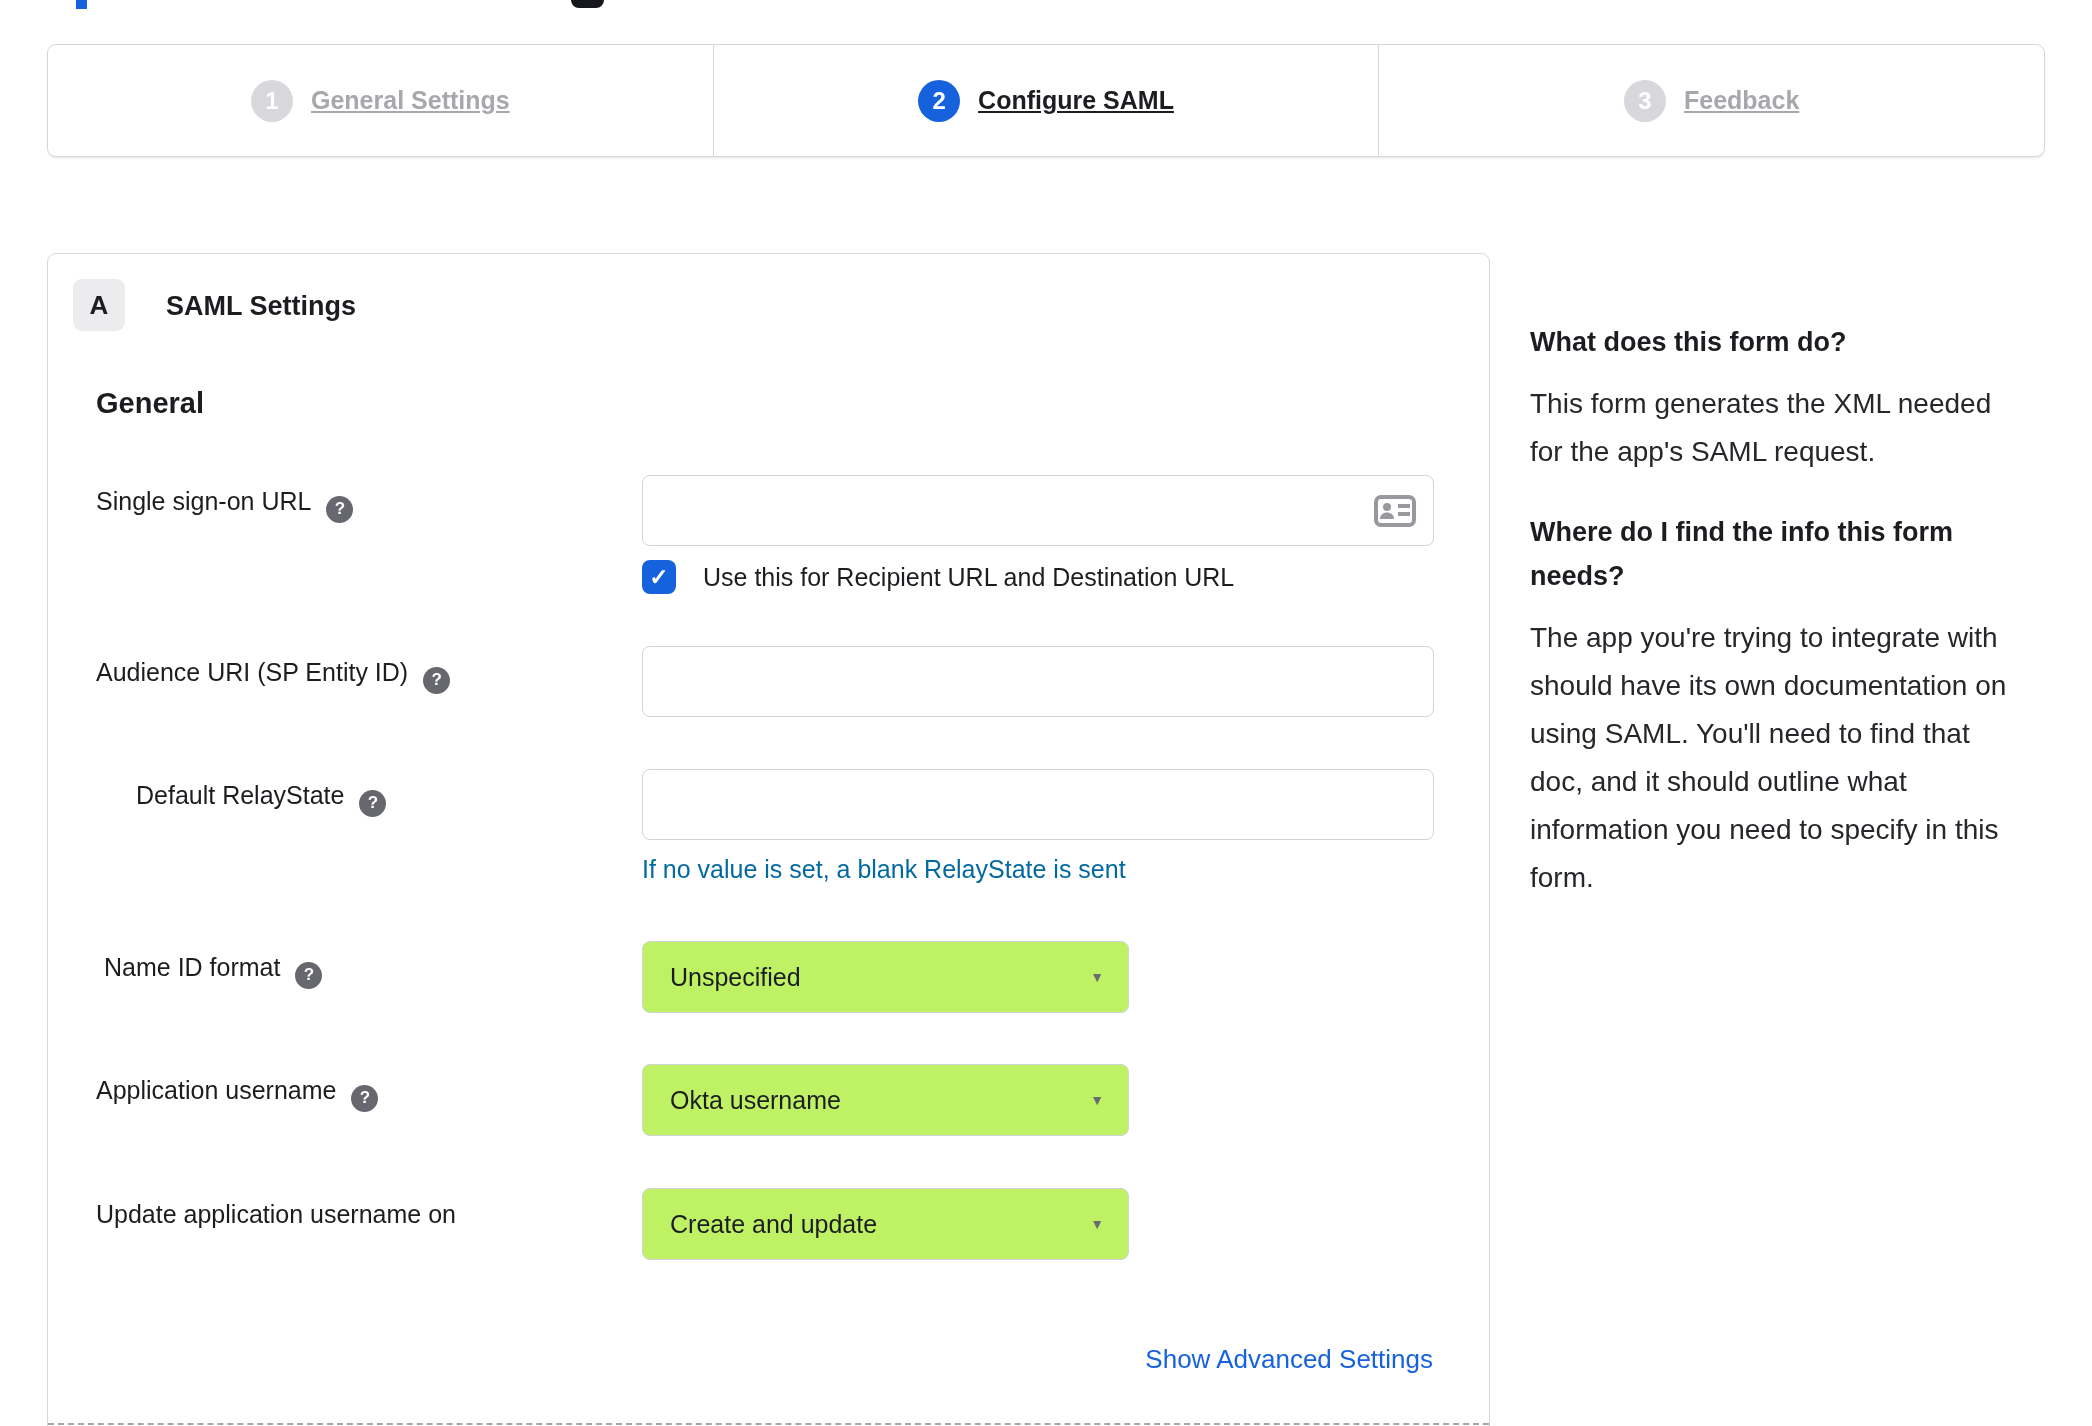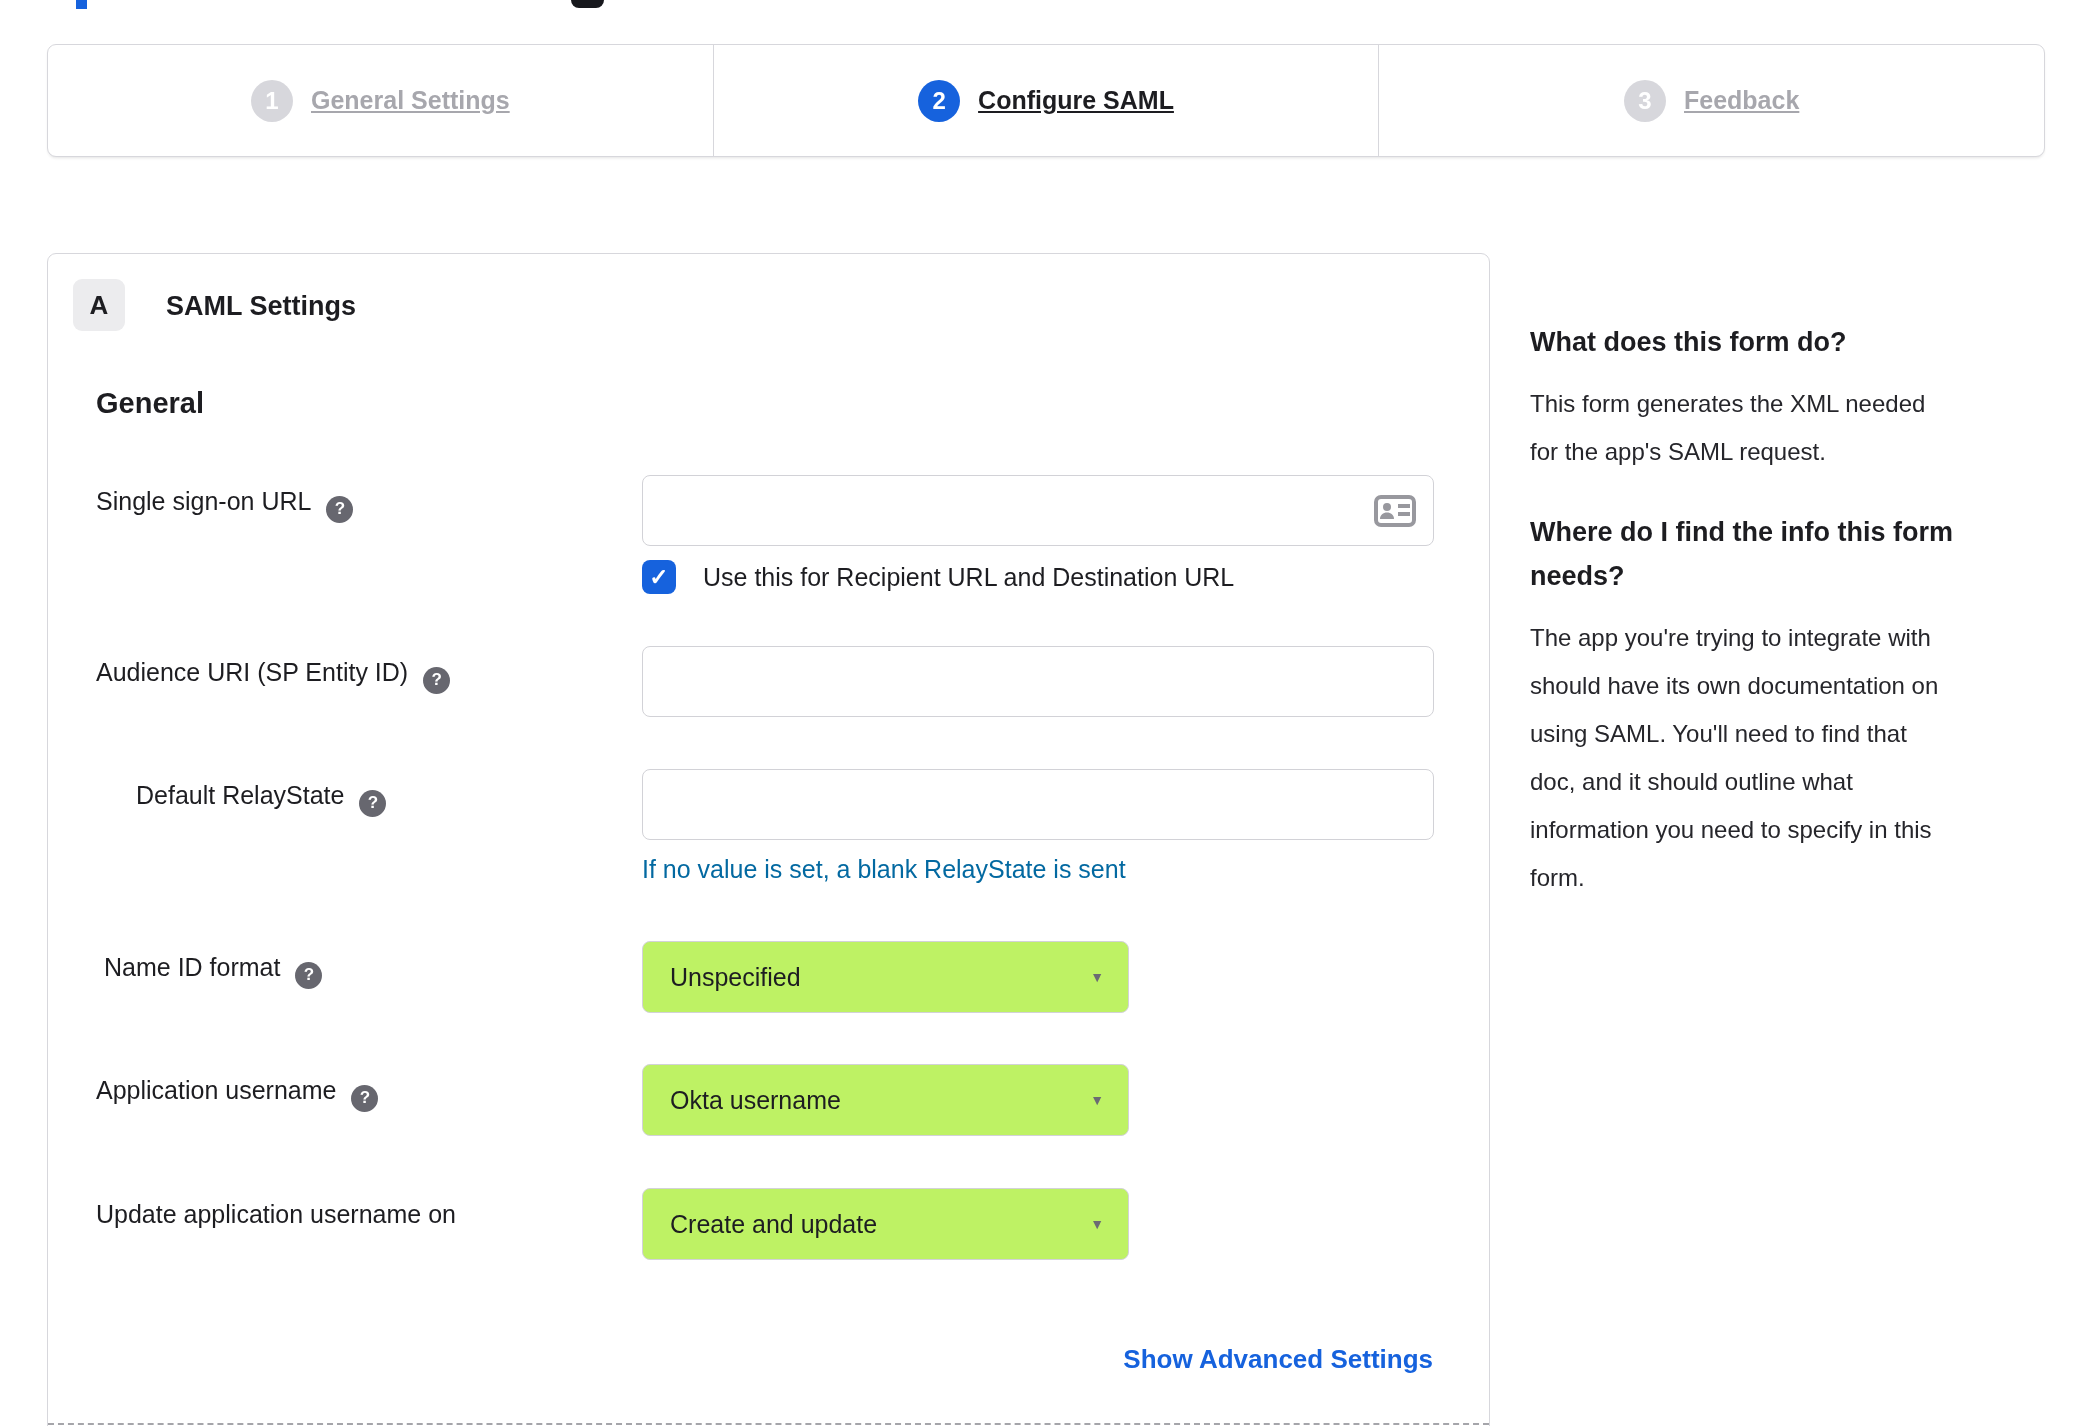--- a/index.html
+++ b/index.html
@@ -80,29 +80,29 @@
   .select {
     position: absolute; left: 594px; width: 487px; height: 72px;
     border: 1px solid #d2d2d7; border-radius: 8px; background: #bef264;
     display: flex; align-items: center; cursor: pointer;
   }
   .select-value { margin-left: 27px; font-size: 25px; color: #1d1d21; }
   .select-arrow { position: absolute; right: 24px; top: 27px; font-size: 14px; color: #6b6b73; }
 
   .advanced-link {
     position: absolute; right: 56px; top: 1090px;
-    font-size: 26px; color: #1662dd; text-decoration: none; cursor: pointer; font-weight: bold;
+    font-size: 26px; color: #1662dd; text-decoration: none; cursor: pointer;
   }
 
   .dashed-divider { position: absolute; left: 0; right: 0; top: 1169px; border-top: 2px dashed #a5a5aa; }
 
   
   .sidebar { position: absolute; left: 1530px; top: 320px; width: 530px; }
   .sb-heading { font-size: 27px; font-weight: bold; line-height: 44px; color: #1d1d21; }
-  .sb-line { font-size: 24px; line-height: 48px; color: #26262b; }
+  .sb-line { font-size: 28px; line-height: 48px; color: #26262b; }
   .sb-body { margin-top: 16px; }
   .sb-section + .sb-section { margin-top: 34px; }
 </style>
 </head>
 <body>
 
 <div class="frag-blue"></div>
 <div class="frag-dark"></div>
 
 <div class="stepper">

